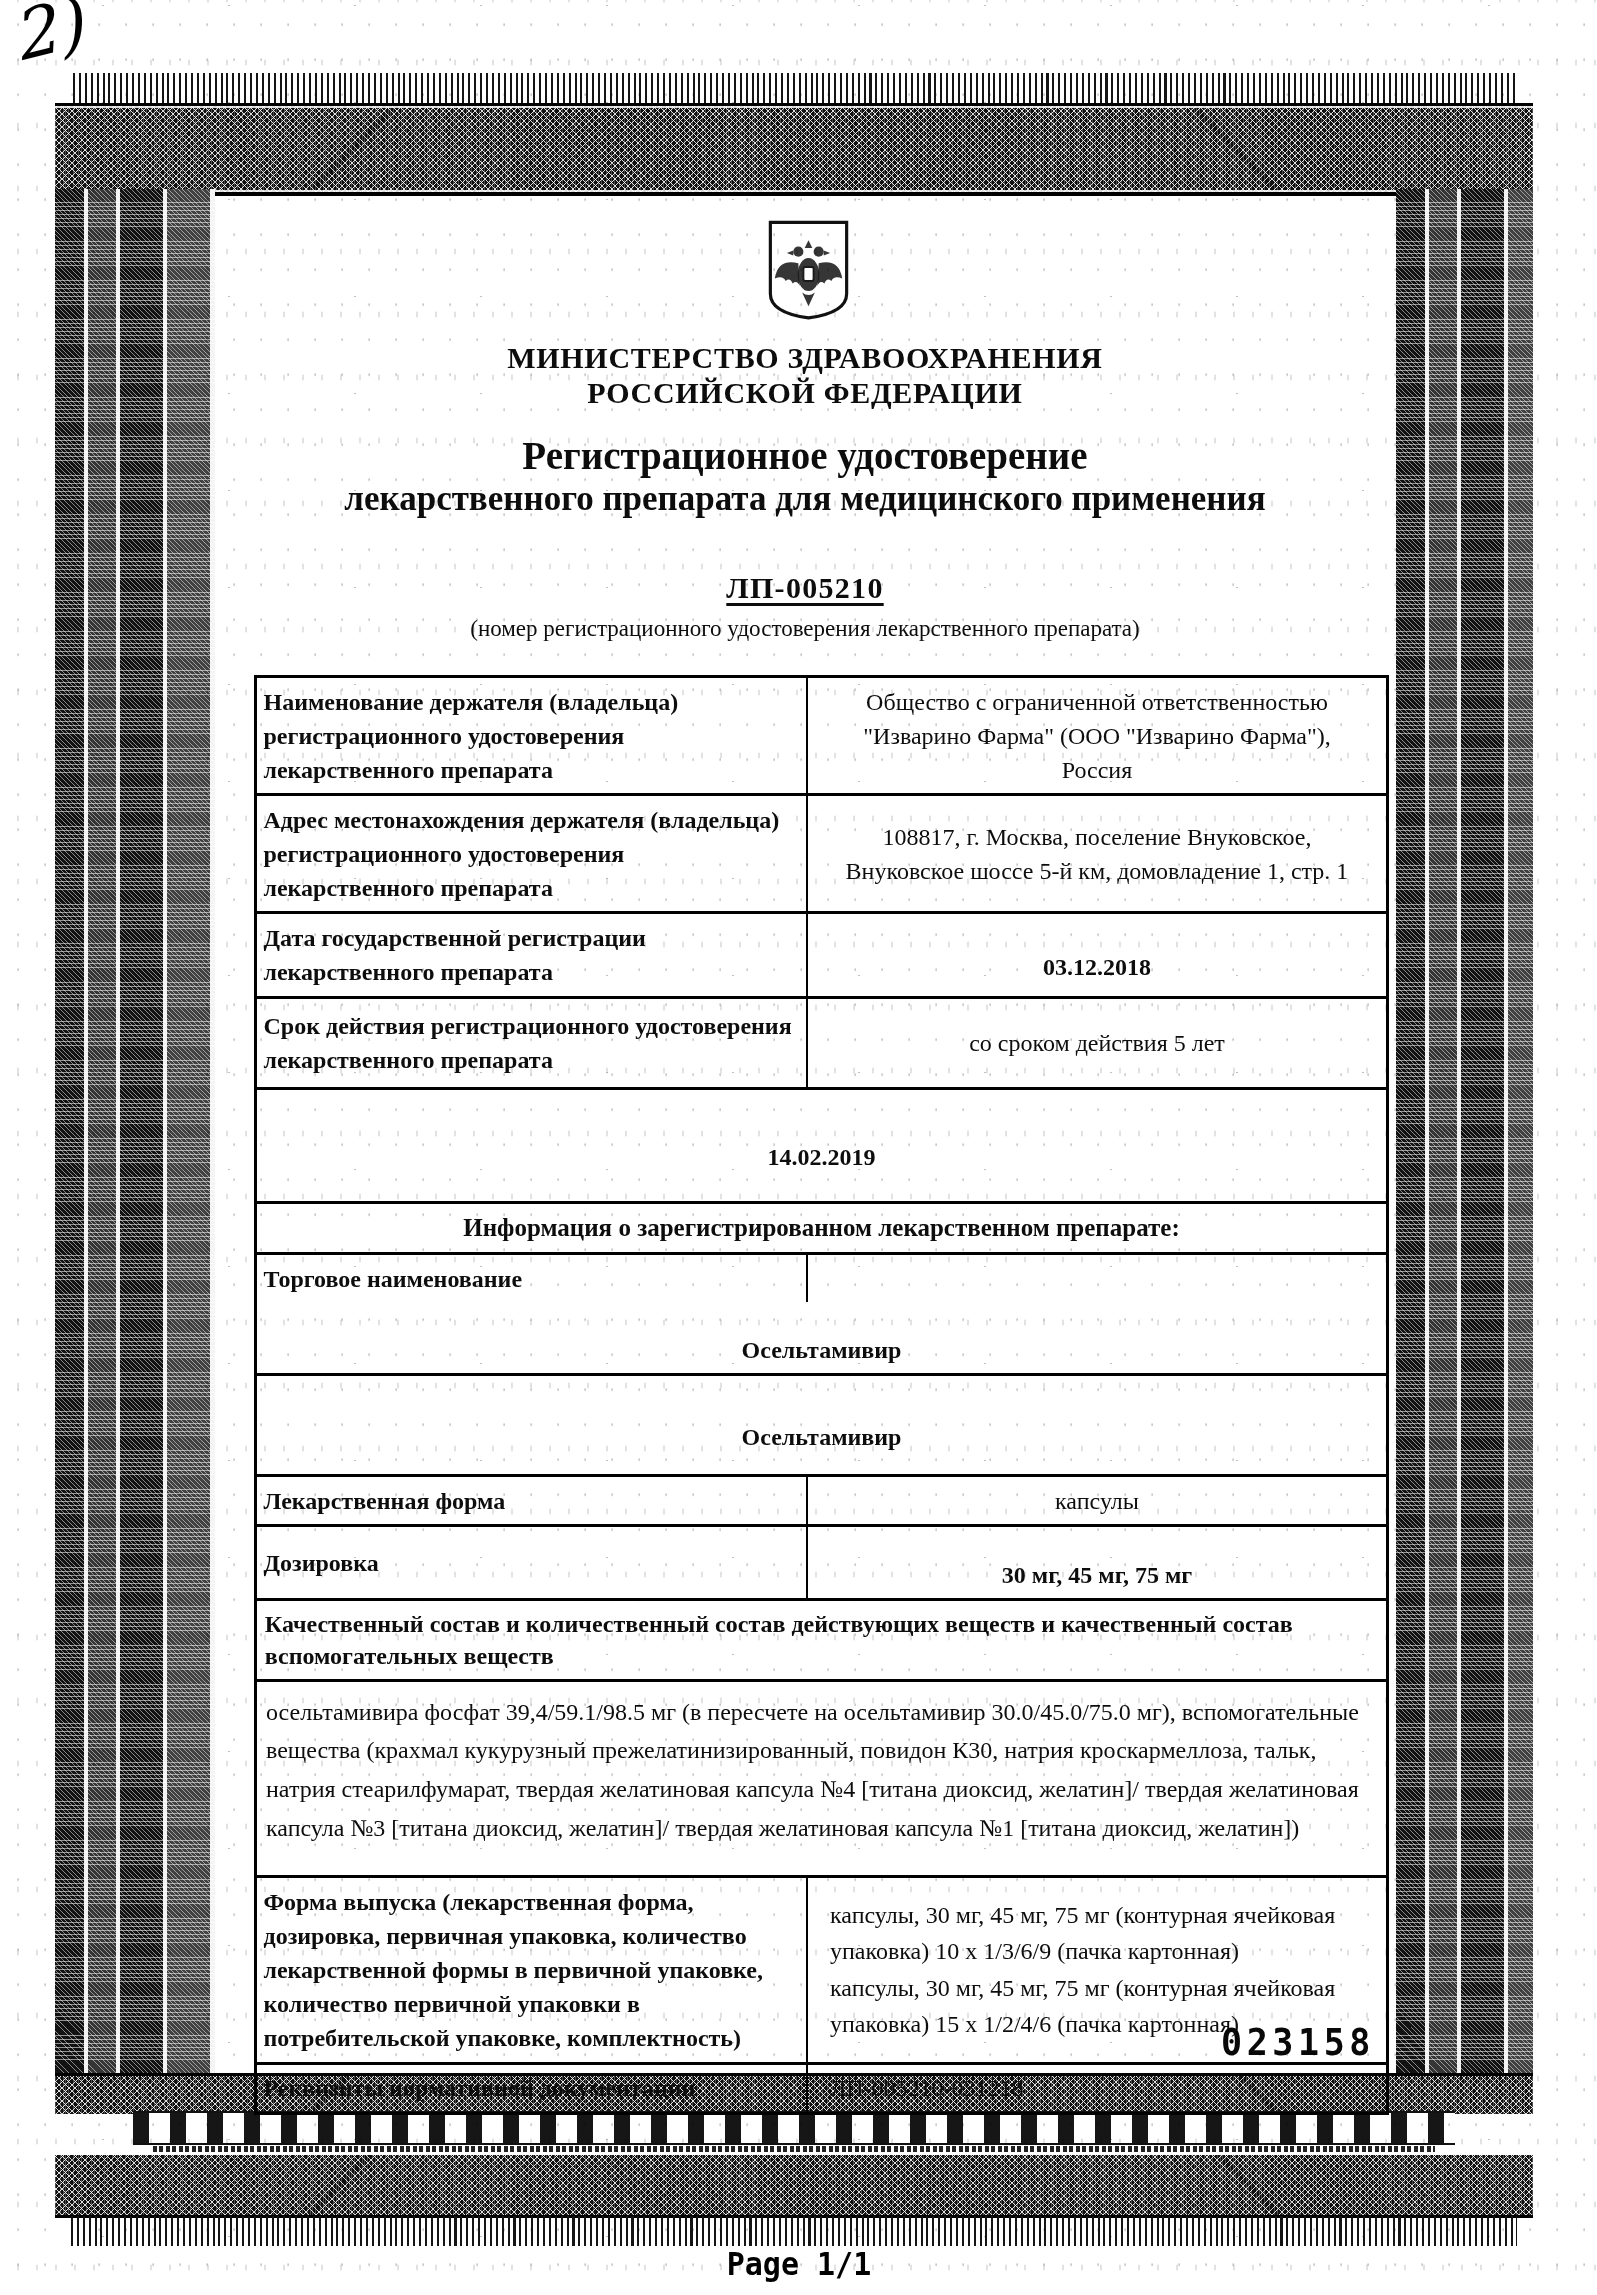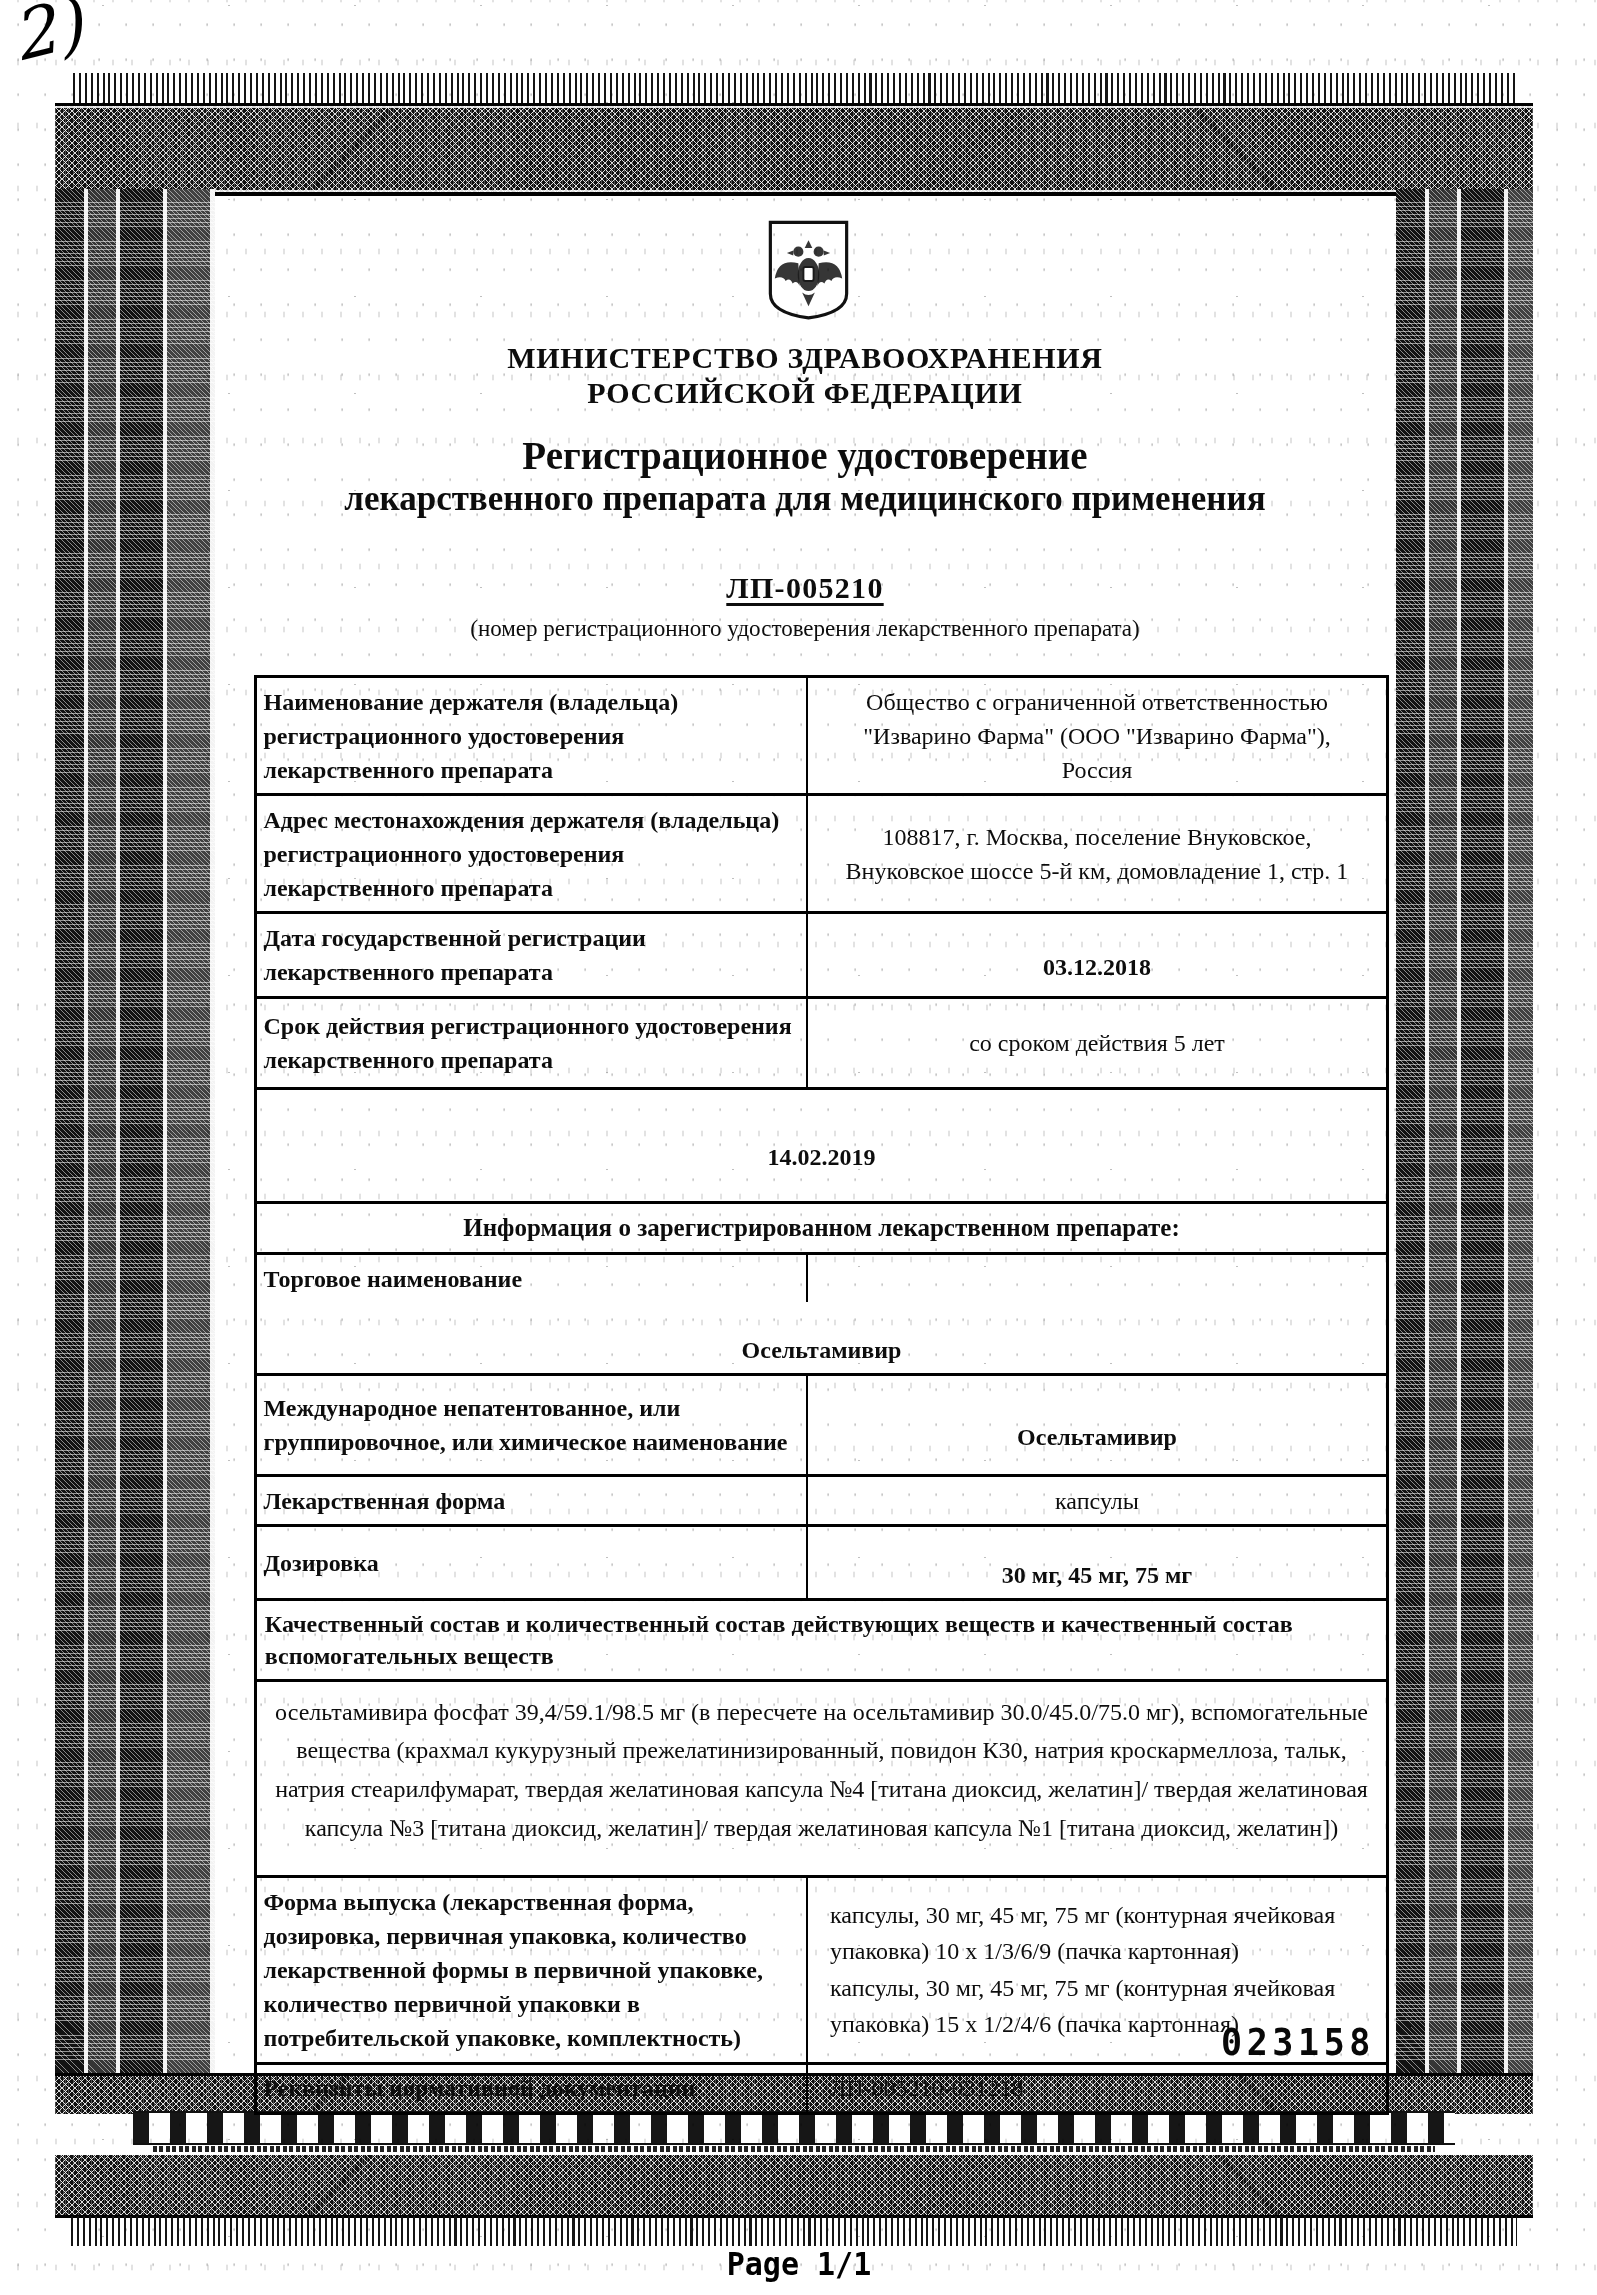--- a/index.html
+++ b/index.html
@@ -85,21 +85,21 @@
   }
   .row{display:flex;border-bottom:3.3px solid #000;box-sizing:border-box;}
   .row:last-child{border-bottom:none;}
   .cell{box-sizing:border-box;display:flex;flex-direction:column;justify-content:center;}
   .lbl{width:551px;font-weight:700;text-align:left;padding:6.5px 9px 6.5px 6.5px;border-right:2.6px solid #000;}
   .val{flex:1;text-align:center;padding:6.5px 10.4px;align-items:center;}
   .val .vwrap{max-width:541px;}
   .vs{font-weight:700;margin-top:24px;}
   .full{display:block;text-align:center;padding:6.5px 7.8px;box-sizing:border-box;}
   .full.lefted{text-align:left;font-weight:700;line-height:1.35;}
-  .full.bodytext{text-align:center;font-weight:400;line-height:1.62;padding:10.4px 9px;}
+  .full.bodytext{text-align:left;font-weight:400;line-height:1.62;padding:10.4px 9px;}
   .h-r0{min-height:101px;} .h-r1{min-height:108px;} .h-r2{min-height:82px;}
   .h-r3{min-height:91px;} .h-r4{min-height:114px;} .h-info{min-height:41px;}
   .h-r5{min-height:50px;flex-direction:column;} .h-r6{min-height:101px;} .h-r7{min-height:48px;}
   .h-r8{min-height:49px;} .h-ch{min-height:68px;} .h-cb{min-height:196px;}
   .h-r9{min-height:170px;} .h-r10{min-height:47px;border-radius:12px;}
   .val.leftval{text-align:left;align-items:flex-start;padding-left:22px;}
   .val.leftval p{margin:0 0 1.3px 0;line-height:1.5;}
   .infohdr{font-weight:700;font-size:25px;display:flex;align-items:center;justify-content:center;}
   
   .stamp{
@@ -208,21 +208,20 @@
     </div>
 
     <div class="row h-r5">
       <div class="cell lbl">Торговое наименование</div>
       <div class="cell val vs">
           <div class="vwrap">Осельтамивир</div>
         </div>
     </div>
 
     <div class="row h-r6">
-      <div class="cell lbl">Международное непатентованное, или группировочное, или химическое наименование</div>
       <div class="cell val vs">
           <div class="vwrap">Осельтамивир</div>
         </div>
     </div>
 
     <div class="row h-r7">
       <div class="cell lbl">Лекарственная форма</div>
       <div class="cell val">
           <div class="vwrap">капсулы</div>
         </div>

